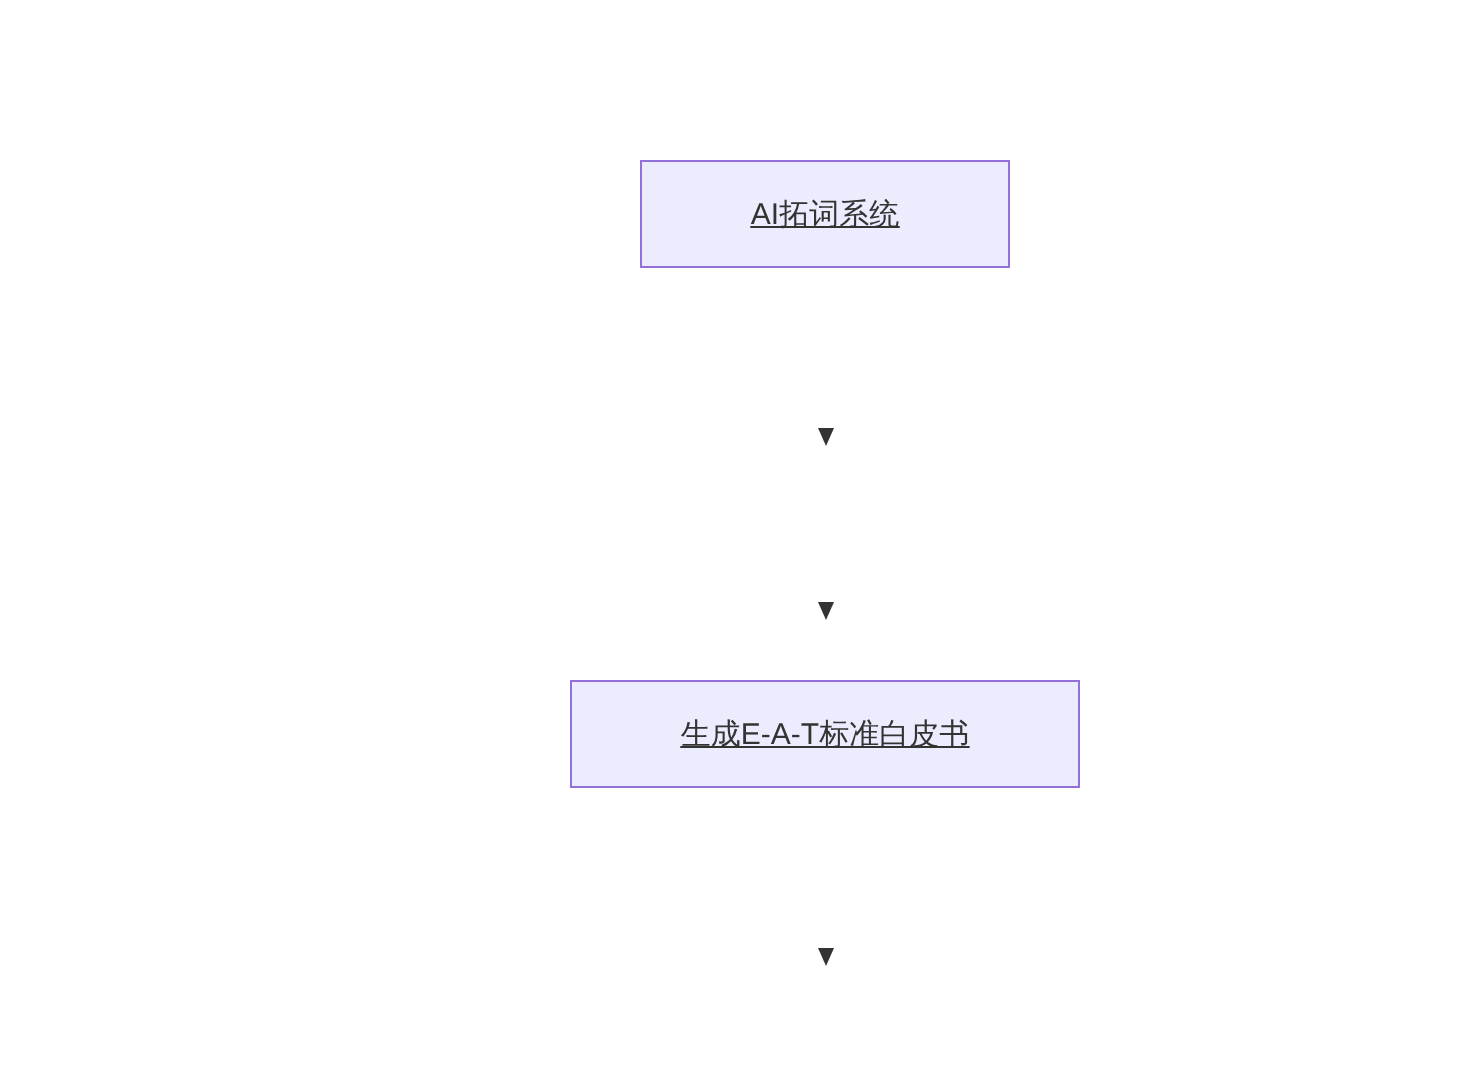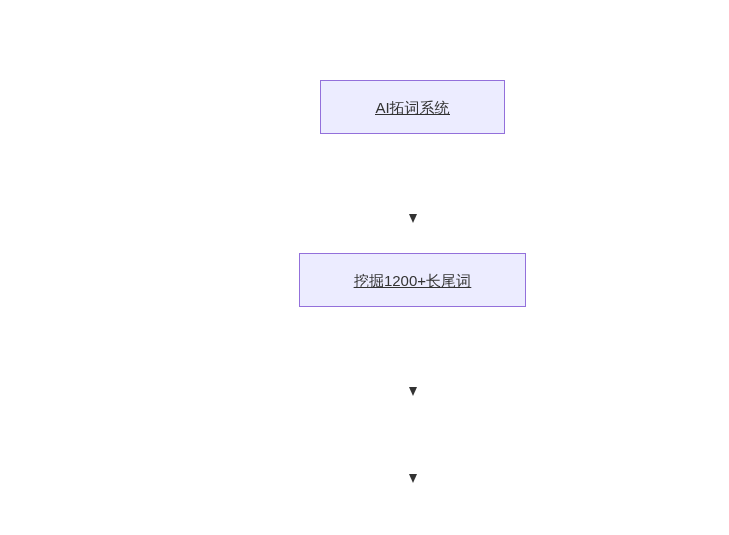--- a/index.html
+++ b/index.html
@@ -64,29 +64,29 @@
 
   <div class="node">
     <span>AI拓词系统</span>
   </div>
 
   <div class="arrow">
     <div class="shaft"></div>
     <div class="head"></div>
   </div>
 
-  <div class="node">
-    <span>挖掘1200+长尾词</span>
-  </div>
 
   <div class="arrow">
     <div class="shaft"></div>
     <div class="head"></div>
   </div>
 
+  <div class="node">
+    <span>生成E-A-T标准白皮书</span>
+  </div>
 
   <div class="arrow">
     <div class="shaft"></div>
     <div class="head"></div>
   </div>
 
 
   <div class="arrow">
     <div class="shaft"></div>
     <div class="head"></div>

